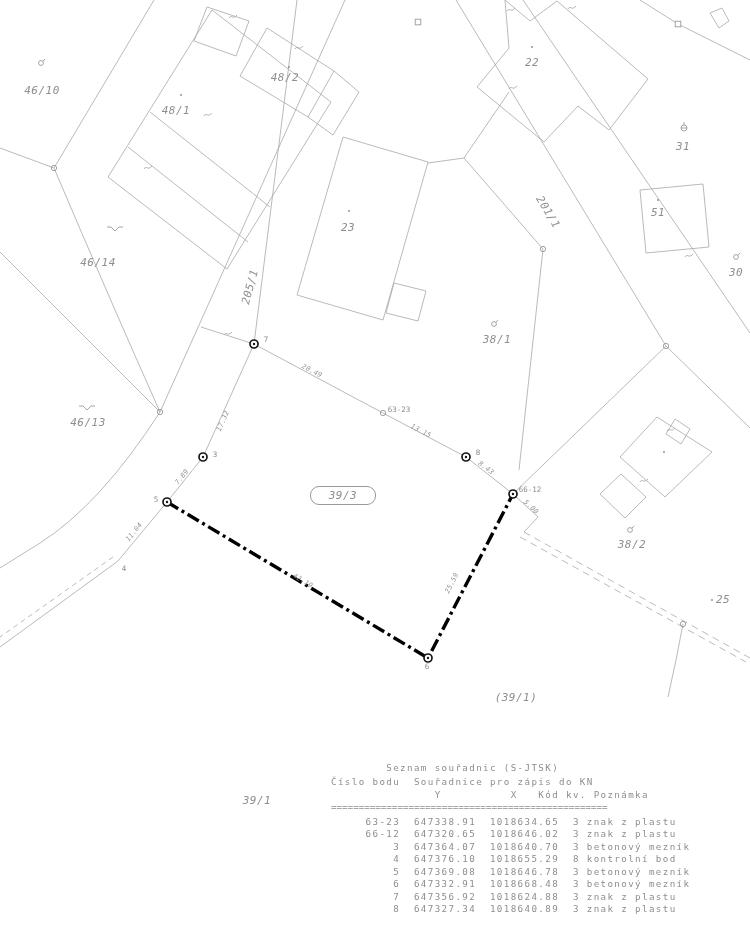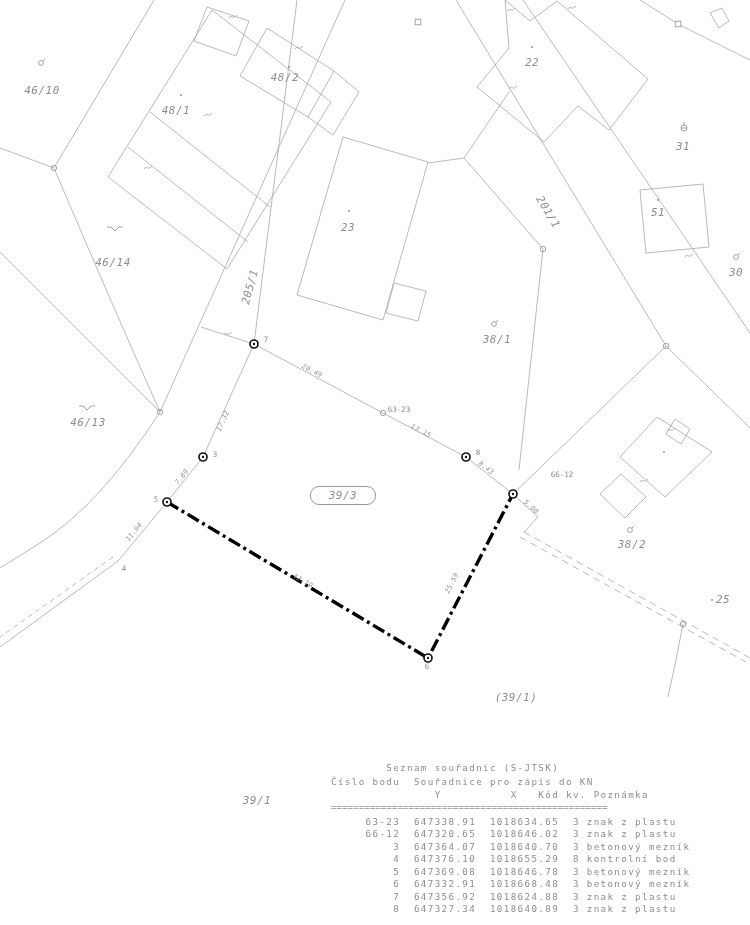--- a/index.html
+++ b/index.html
@@ -126,21 +126,21 @@
   <div id="labels-layer">
       <div class="lbl lbl-parcel" style="left: 42px; top: 90px;">46/10</div>
       <div class="lbl lbl-parcel" style="left: 176px; top: 110px;">48/1</div>
       <div class="lbl lbl-parcel" style="left: 285px; top: 77px;">48/2</div>
       <div class="lbl lbl-parcel" style="left: 532px; top: 62px;">22</div>
       <div class="lbl lbl-parcel" style="left: 683px; top: 146px;">31</div>
       <div class="lbl lbl-parcel" style="left: 348px; top: 227px;">23</div>
       <div class="lbl lbl-parcel" style="left: 548px; top: 212px; transform: translate(-50%, -50%) rotate(59deg);">201/1</div>
       <div class="lbl lbl-parcel" style="left: 658px; top: 212px;">51</div>
       <div class="lbl lbl-parcel" style="left: 736px; top: 272px;">30</div>
-      <div class="lbl lbl-parcel" style="left: 113px; top: 262px;">46/14</div>
+      <div class="lbl lbl-parcel" style="left: 98px; top: 262px;">46/14</div>
       <div class="lbl lbl-parcel" style="left: 250px; top: 287px; transform: translate(-50%, -50%) rotate(-75deg);">205/1</div>
       <div class="lbl lbl-parcel" style="left: 497px; top: 339px;">38/1</div>
       <div class="lbl lbl-parcel" style="left: 88px; top: 422px;">46/13</div>
       <div class="lbl lbl-parcel" style="left: 632px; top: 544px;">38/2</div>
       <div class="lbl lbl-parcel" style="left: 723px; top: 599px;">25</div>
       <div class="lbl lbl-parcel" style="left: 516px; top: 697px;">(39/1)</div>
       <div class="lbl lbl-parcel" style="left: 257px; top: 800px;">39/1</div>
       <div class="lbl lbl-meas" style="left: 312px; top: 371px; transform: translate(-50%, -50%) rotate(28deg);">20.49</div>
       <div class="lbl lbl-meas" style="left: 421px; top: 431px; transform: translate(-50%, -50%) rotate(28deg);">13.15</div>
       <div class="lbl lbl-meas" style="left: 486px; top: 468px; transform: translate(-50%, -50%) rotate(38deg);">8.43</div>
@@ -150,21 +150,21 @@
       <div class="lbl lbl-meas" style="left: 303px; top: 581px; transform: translate(-50%, -50%) rotate(31deg);">42.19</div>
       <div class="lbl lbl-meas" style="left: 452px; top: 583px; transform: translate(-50%, -50%) rotate(-63deg);">25.59</div>
       <div class="lbl lbl-meas" style="left: 531px; top: 507px; transform: translate(-50%, -50%) rotate(43deg);">5.00</div>
       <div class="lbl lbl-point" style="left: 266px; top: 339px;">7</div>
       <div class="lbl lbl-point" style="left: 215px; top: 454px;">3</div>
       <div class="lbl lbl-point" style="left: 156px; top: 499px;">5</div>
       <div class="lbl lbl-point" style="left: 124px; top: 568px;">4</div>
       <div class="lbl lbl-point" style="left: 427px; top: 666px;">6</div>
       <div class="lbl lbl-point" style="left: 478px; top: 452px;">8</div>
       <div class="lbl lbl-point" style="left: 399px; top: 409px;">63-23</div>
-      <div class="lbl lbl-point" style="left: 530px; top: 474px; margin-left: 32px;">66-12</div>
+      <div class="lbl lbl-point" style="left: 530px; top: 489px;">66-12</div>
     </div>
 
   <div class="stadium">
     <span>39/3</span>
   </div>
 
   <div id="table-layer">
       <div class="tline" style="top: 762px;">        Seznam souřadnic (S-JTSK)</div>
       <div class="tline" style="top: 776px;">Číslo bodu  Souřadnice pro zápis do KN</div>
       <div class="tline" style="top: 789px;">               Y          X   Kód kv. Poznámka</div>

